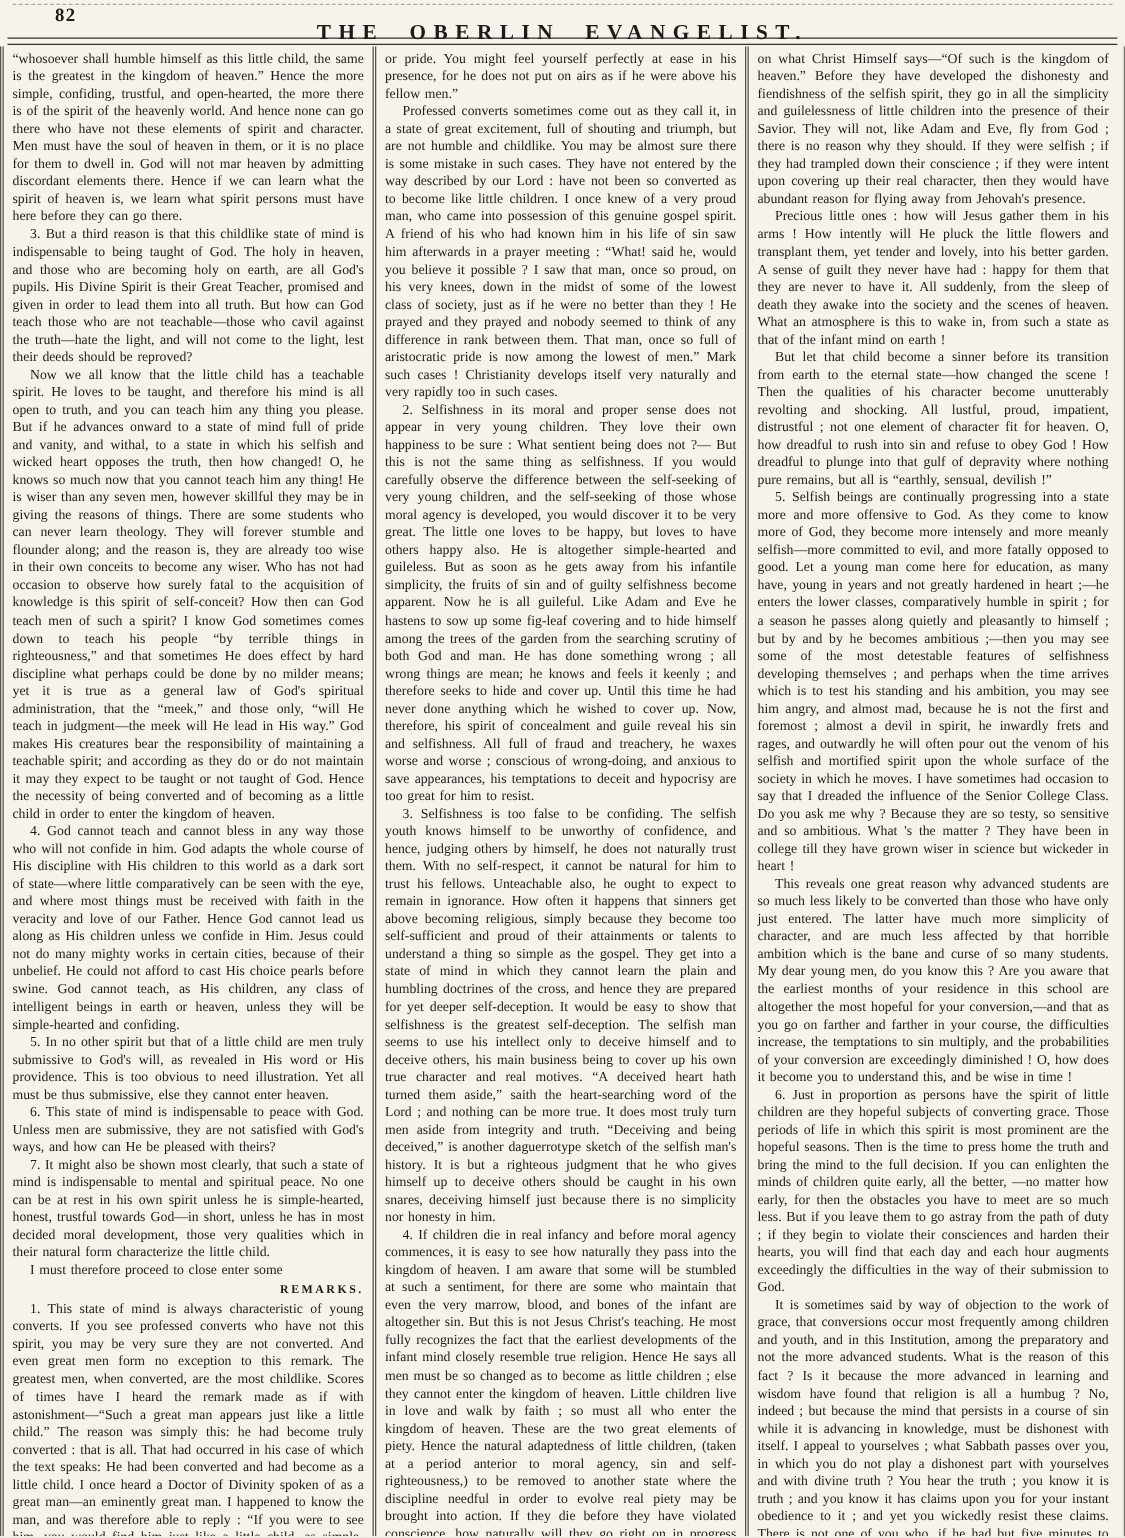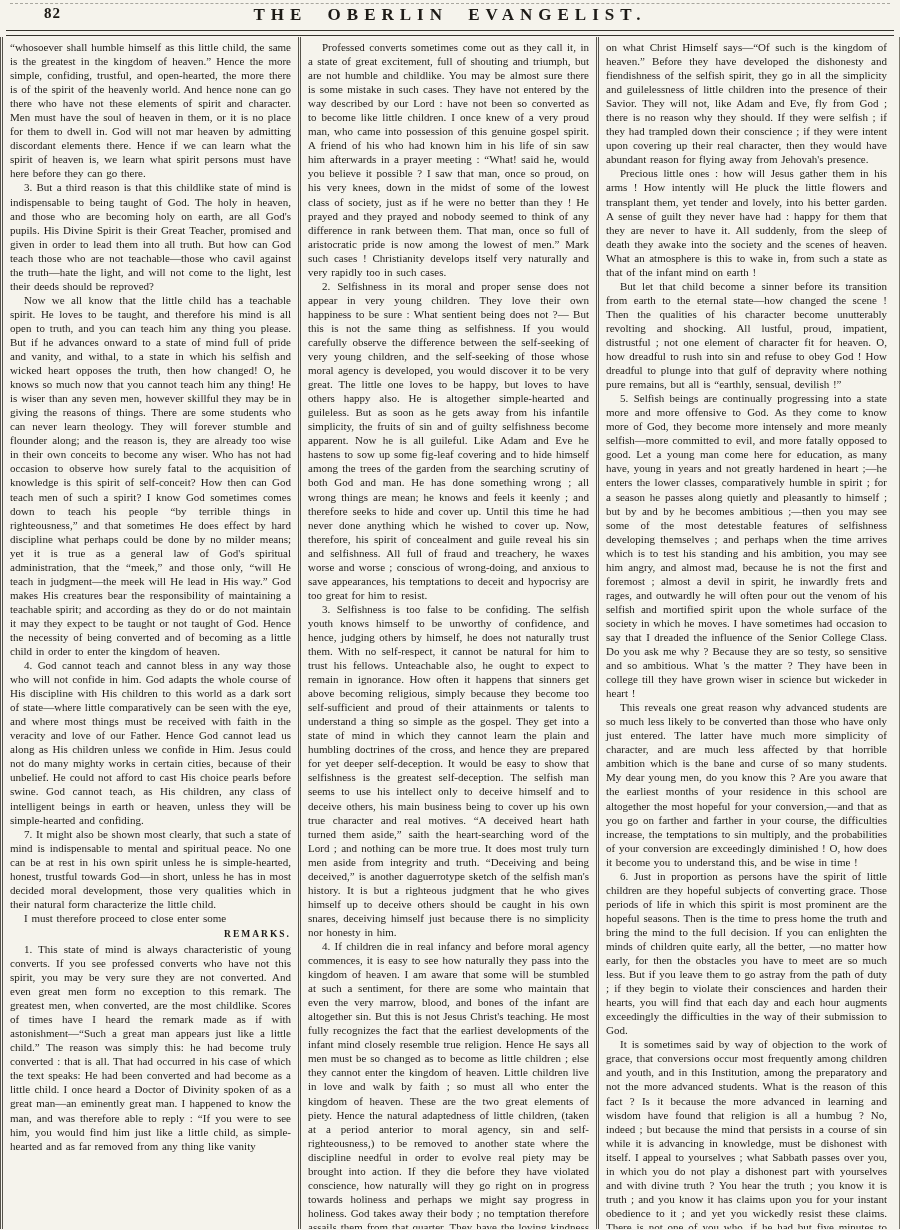--- a/index.html
+++ b/index.html
@@ -8,21 +8,21 @@
     background:#f5f3ec;
     overflow:hidden;
     font-family:"Liberation Serif", serif;
     color:#1d1b17;
   }
   
   .top-noise { position:absolute; top:3px; left:10px; right:10px; height:0;
     border-top:1px dashed #8a887f; opacity:.7; }
   .header { position:relative; height:30px; }
   .pagenum { position:absolute; left:44px; top:5px; font-size:15px; font-weight:bold; letter-spacing:1px; }
-  .masthead { position:absolute; left:0; right:0; top:5px; margin:0; text-align:center;
+  .masthead { position:absolute; left:0; right:0; top:5px; margin:11px; text-align:center;
     font-size:17px; font-weight:bold; letter-spacing:6px; word-spacing:10px; }
   .header-rule { margin:0 6px; height:4px;
     border-top:1px solid #35332c; border-bottom:1px solid #35332c; }
   .columns { display:flex; height:1192px; margin-top:1px; overflow:hidden;
     border-right:1px solid #7b786e; }
   .col { width:281px; padding:3px 7px 0 7px; overflow:hidden;
     border-left:3px double #55524a; }
   .col p { margin:0; font-size:11px; line-height:14.05px; text-align:justify;
     text-indent:14px; word-spacing:1px; }
   .col p.noindent { text-indent:0; }
@@ -38,26 +38,29 @@
     <span class="pagenum">82</span>
     <h1 class="masthead">THE OBERLIN EVANGELIST.</h1>
   </div>
   <div class="header-rule"></div>
   <div class="columns">
     <div class="col">
         <p class="noindent">“whosoever shall humble himself as this little child, the same is the greatest in the kingdom of heaven.” Hence the more simple, confiding, trustful, and open-hearted, the more there is of the spirit of the heavenly world. And hence none can go there who have not these elements of spirit and character. Men must have the soul of heaven in them, or it is no place for them to dwell in. God will not mar heaven by admitting discordant elements there. Hence if we can learn what the spirit of heaven is, we learn what spirit persons must have here before they can go there.</p>
         <p>3. But a third reason is that this childlike state of mind is indispensable to being taught of God. The holy in heaven, and those who are becoming holy on earth, are all God's pupils. His Divine Spirit is their Great Teacher, promised and given in order to lead them into all truth. But how can God teach those who are not teachable—those who cavil against the truth—hate the light, and will not come to the light, lest their deeds should be reproved?</p>
         <p>Now we all know that the little child has a teachable spirit. He loves to be taught, and therefore his mind is all open to truth, and you can teach him any thing you please. But if he advances onward to a state of mind full of pride and vanity, and withal, to a state in which his selfish and wicked heart opposes the truth, then how changed! O, he knows so much now that you cannot teach him any thing! He is wiser than any seven men, however skillful they may be in giving the reasons of things. There are some students who can never learn theology. They will forever stumble and flounder along; and the reason is, they are already too wise in their own conceits to become any wiser. Who has not had occasion to observe how surely fatal to the acquisition of knowledge is this spirit of self-conceit? How then can God teach men of such a spirit? I know God sometimes comes down to teach his people “by terrible things in righteousness,” and that sometimes He does effect by hard discipline what perhaps could be done by no milder means; yet it is true as a general law of God's spiritual administration, that the “meek,” and those only, “will He teach in judgment—the meek will He lead in His way.” God makes His creatures bear the responsibility of maintaining a teachable spirit; and according as they do or do not maintain it may they expect to be taught or not taught of God. Hence the necessity of being converted and of becoming as a little child in order to enter the kingdom of heaven.</p>
         <p>4. God cannot teach and cannot bless in any way those who will not confide in him. God adapts the whole course of His discipline with His children to this world as a dark sort of state—where little comparatively can be seen with the eye, and where most things must be received with faith in the veracity and love of our Father. Hence God cannot lead us along as His children unless we confide in Him. Jesus could not do many mighty works in certain cities, because of their unbelief. He could not afford to cast His choice pearls before swine. God cannot teach, as His children, any class of intelligent beings in earth or heaven, unless they will be simple-hearted and confiding.</p>
+        <p>5. In no other spirit but that of a little child are men truly submissive to God's will, as revealed in His word or His providence. This is too obvious to need illustration. Yet all must be thus submissive, else they cannot enter heaven.</p>
+        <p>6. This state of mind is indispensable to peace with God. Unless men are submissive, they are not satisfied with God's ways, and how can He be pleased with theirs?</p>
         <p>7. It might also be shown most clearly, that such a state of mind is indispensable to mental and spiritual peace. No one can be at rest in his own spirit unless he is simple-hearted, honest, trustful towards God—in short, unless he has in most decided moral development, those very qualities which in their natural form characterize the little child.</p>
         <p>I must therefore proceed to close enter some</p>
         <h3>REMARKS.</h3>
         <p>1. This state of mind is always characteristic of young converts. If you see professed converts who have not this spirit, you may be very sure they are not converted. And even great men form no exception to this remark. The greatest men, when converted, are the most childlike. Scores of times have I heard the remark made as if with astonishment—“Such a great man appears just like a little child.” The reason was simply this: he had become truly converted : that is all. That had occurred in his case of which the text speaks: He had been converted and had become as a little child. I once heard a Doctor of Divinity spoken of as a great man—an eminently great man. I happened to know the man, and was therefore able to reply : “If you were to see him, you would find him just like a little child, as simple-hearted and as far removed from any thing like vanity</p>
       </div>
     <div class="col">
+        <p class="noindent">or pride. You might feel yourself perfectly at ease in his presence, for he does not put on airs as if he were above his fellow men.”</p>
         <p>Professed converts sometimes come out as they call it, in a state of great excitement, full of shouting and triumph, but are not humble and childlike. You may be almost sure there is some mistake in such cases. They have not entered by the way described by our Lord : have not been so converted as to become like little children. I once knew of a very proud man, who came into possession of this genuine gospel spirit. A friend of his who had known him in his life of sin saw him afterwards in a prayer meeting : “What! said he, would you believe it possible ? I saw that man, once so proud, on his very knees, down in the midst of some of the lowest class of society, just as if he were no better than they ! He prayed and they prayed and nobody seemed to think of any difference in rank between them. That man, once so full of aristocratic pride is now among the lowest of men.” Mark such cases ! Christianity develops itself very naturally and very rapidly too in such cases.</p>
         <p>2. Selfishness in its moral and proper sense does not appear in very young children. They love their own happiness to be sure : What sentient being does not ?— But this is not the same thing as selfishness. If you would carefully observe the difference between the self-seeking of very young children, and the self-seeking of those whose moral agency is developed, you would discover it to be very great. The little one loves to be happy, but loves to have others happy also. He is altogether simple-hearted and guileless. But as soon as he gets away from his infantile simplicity, the fruits of sin and of guilty selfishness become apparent. Now he is all guileful. Like Adam and Eve he hastens to sow up some fig-leaf covering and to hide himself among the trees of the garden from the searching scrutiny of both God and man. He has done something wrong ; all wrong things are mean; he knows and feels it keenly ; and therefore seeks to hide and cover up. Until this time he had never done anything which he wished to cover up. Now, therefore, his spirit of concealment and guile reveal his sin and selfishness. All full of fraud and treachery, he waxes worse and worse ; conscious of wrong-doing, and anxious to save appearances, his temptations to deceit and hypocrisy are too great for him to resist.</p>
         <p>3. Selfishness is too false to be confiding. The selfish youth knows himself to be unworthy of confidence, and hence, judging others by himself, he does not naturally trust them. With no self-respect, it cannot be natural for him to trust his fellows. Unteachable also, he ought to expect to remain in ignorance. How often it happens that sinners get above becoming religious, simply because they become too self-sufficient and proud of their attainments or talents to understand a thing so simple as the gospel. They get into a state of mind in which they cannot learn the plain and humbling doctrines of the cross, and hence they are prepared for yet deeper self-deception. It would be easy to show that selfishness is the greatest self-deception. The selfish man seems to use his intellect only to deceive himself and to deceive others, his main business being to cover up his own true character and real motives. “A deceived heart hath turned them aside,” saith the heart-searching word of the Lord ; and nothing can be more true. It does most truly turn men aside from integrity and truth. “Deceiving and being deceived,” is another daguerrotype sketch of the selfish man's history. It is but a righteous judgment that he who gives himself up to deceive others should be caught in his own snares, deceiving himself just because there is no simplicity nor honesty in him.</p>
         <p>4. If children die in real infancy and before moral agency commences, it is easy to see how naturally they pass into the kingdom of heaven. I am aware that some will be stumbled at such a sentiment, for there are some who maintain that even the very marrow, blood, and bones of the infant are altogether sin. But this is not Jesus Christ's teaching. He most fully recognizes the fact that the earliest developments of the infant mind closely resemble true religion. Hence He says all men must be so changed as to become as little children ; else they cannot enter the kingdom of heaven. Little children live in love and walk by faith ; so must all who enter the kingdom of heaven. These are the two great elements of piety. Hence the natural adaptedness of little children, (taken at a period anterior to moral agency, sin and self-righteousness,) to be removed to another state where the discipline needful in order to evolve real piety may be brought into action. If they die before they have violated conscience, how naturally will they go right on in progress towards holiness and perhaps we might say progress in holiness. God takes away their body ; no temptation therefore assails them from that quarter. They have the loving kindness of the Lamb to lead them along and secure them from all spiritual dangers; what then shall hinder their being truly the children of God in their new abode ?</p>
         <p>Ye who have lost little children, think of this. Dwell</p>
       </div>
     <div class="col">
         <p class="noindent">on what Christ Himself says—“Of such is the kingdom of heaven.” Before they have developed the dishonesty and fiendishness of the selfish spirit, they go in all the simplicity and guilelessness of little children into the presence of their Savior. They will not, like Adam and Eve, fly from God ; there is no reason why they should. If they were selfish ; if they had trampled down their conscience ; if they were intent upon covering up their real character, then they would have abundant reason for flying away from Jehovah's presence.</p>
         <p>Precious little ones : how will Jesus gather them in his arms ! How intently will He pluck the little flowers and transplant them, yet tender and lovely, into his better garden. A sense of guilt they never have had : happy for them that they are never to have it. All suddenly, from the sleep of death they awake into the society and the scenes of heaven. What an atmosphere is this to wake in, from such a state as that of the infant mind on earth !</p>
         <p>But let that child become a sinner before its transition from earth to the eternal state—how changed the scene ! Then the qualities of his character become unutterably revolting and shocking. All lustful, proud, impatient, distrustful ; not one element of character fit for heaven. O, how dreadful to rush into sin and refuse to obey God ! How dreadful to plunge into that gulf of depravity where nothing pure remains, but all is “earthly, sensual, devilish !”</p>

